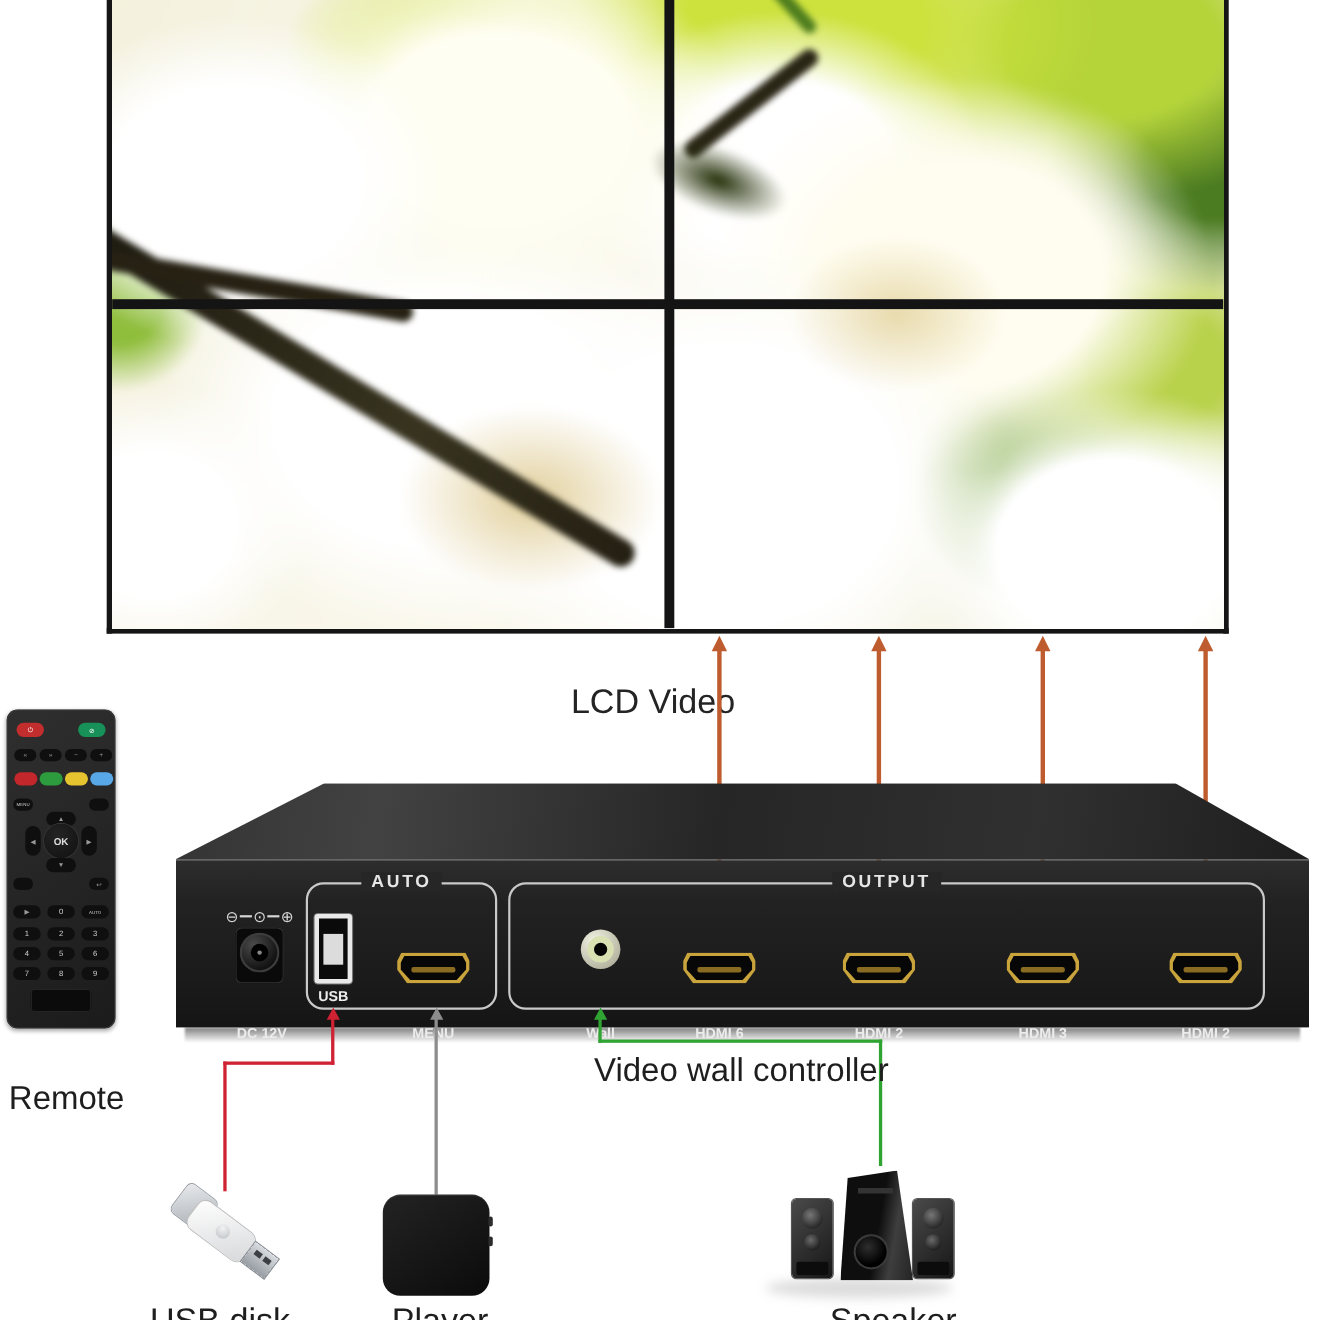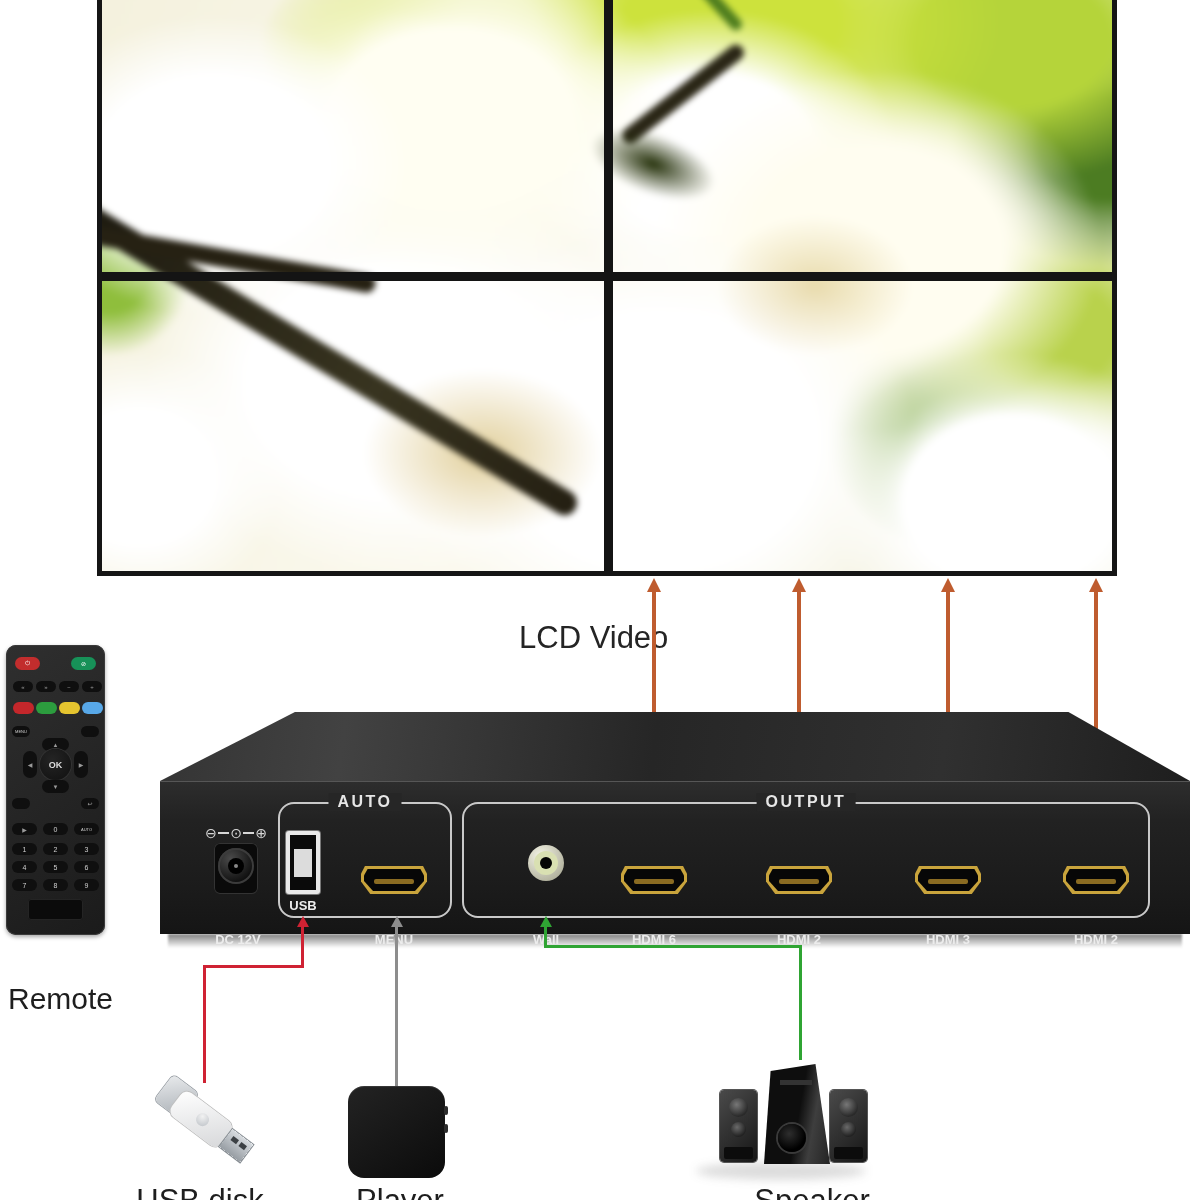--- a/index.html
+++ b/index.html
@@ -251,20 +251,21 @@
     <div class="head-up" style="left:391px;top:916px;border-left-width:6px;border-right-width:6px;border-bottom:11px solid #8d8d8d;"></div>
     <div class="v-line" style="left:395px;top:926px;width:3px;height:160px;background:#8d8d8d;"></div>
   </div>
   <div>
     <div class="head-up" style="left:540px;top:916px;border-left-width:6px;border-right-width:6px;border-bottom:11px solid #2fa433;"></div>
     <div class="v-line" style="left:544px;top:926px;width:3px;height:22px;background:#2fa433;"></div>
     <div class="v-line" style="left:544px;top:945px;width:258px;height:3px;background:#2fa433;"></div>
     <div class="v-line" style="left:799px;top:945px;width:3px;height:115px;background:#2fa433;"></div>
   </div>
 
+  <div class="side-label" style="left:540px;top:957px;">Video wall controller</div>
 
   <div class="remote">
     <div class="rbtn" style="left:9px;top:12px;width:25px;height:13px;border-radius:8px;background:#c22d2d;color:#fff;">
         <span>⏻</span>
       </div>
     <div class="rbtn" style="left:65px;top:12px;width:25px;height:13px;border-radius:8px;background:#179158;color:#fff;">
         <span>⊘</span>
       </div>
 
     <div class="rbtn" style="left:7px;top:36px;width:20px;height:11px;">

